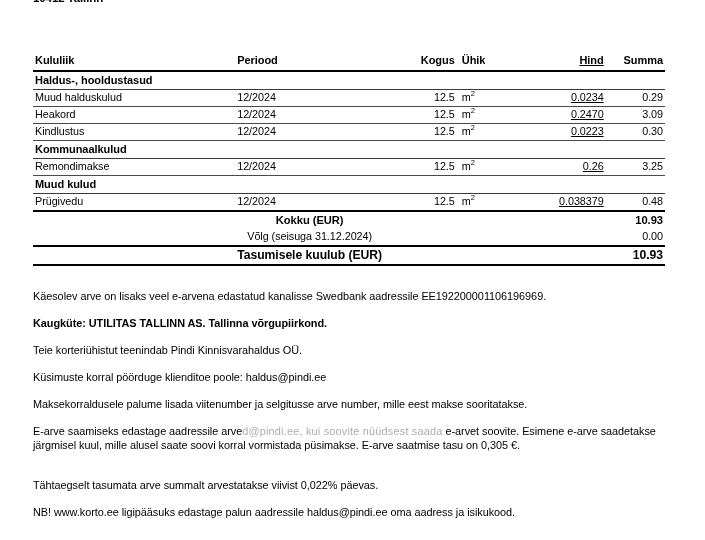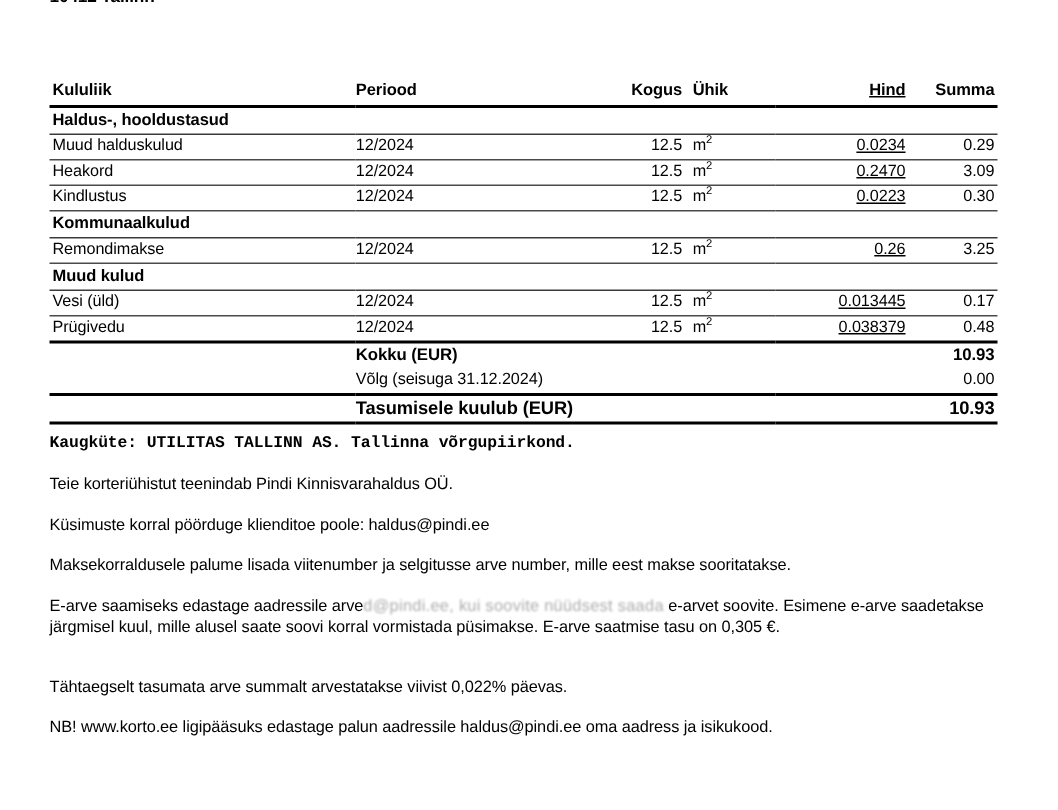--- a/index.html
+++ b/index.html
@@ -92,35 +92,35 @@
     font-size: 10.8px;
   }
   tr.total-final td {
     border-top: 2.1px solid #000;
     border-bottom: 2.1px solid #000;
     font-weight: bold;
     font-size: 12.2px;
     padding-top: 2px !important;
     padding-bottom: 2px !important;
   }
-  .lbl-right { text-align: left; padding-left: 0 !important; }
+  .lbl-right { text-align: center; padding-left: 0 !important; }
   .sup { font-size: 7.5px; vertical-align: super; line-height: 0; }
 
   
   .notes {
     position: absolute;
     left: 33px;
     top: 289px;
     width: 645px;
     font-size: 10.9px;
     line-height: 14px;
     letter-spacing: -0.05px;
   }
   .note { margin: 0 0 13px 0; }
-  .note.b { font-weight: bold; font-family: Liberation Mono, monospace; }
+  .note.b { font-weight: bold; }
   .note.wide { margin-bottom: 26px; }
   .faded {
     color: #8d8d8d;
     filter: blur(0.6px);
     opacity: 0.72;
     letter-spacing: 0.2px;
   }
 </style>
 </head>
 <body>
@@ -180,28 +180,20 @@
             <td class="c-per">12/2024</td>
             <td class="c-qty">12.5</td>
             <td class="c-unit">m<span class="sup">2</span></td>
             <td class="c-price">0.26</td>
             <td class="c-sum">3.25</td>
           </tr>
           <tr class="group">
             <td class="c-name" colspan="6">Muud kulud</td>
           </tr>
           <tr class="item">
-            <td class="c-name">Vesi (üld)</td>
-            <td class="c-per">12/2024</td>
-            <td class="c-qty">12.5</td>
-            <td class="c-unit">m<span class="sup">2</span></td>
-            <td class="c-price">0.013445</td>
-            <td class="c-sum">0.17</td>
-          </tr>
-          <tr class="item">
             <td class="c-name">Prügivedu</td>
             <td class="c-per">12/2024</td>
             <td class="c-qty">12.5</td>
             <td class="c-unit">m<span class="sup">2</span></td>
             <td class="c-price">0.038379</td>
             <td class="c-sum">0.48</td>
           </tr>
         </tbody>
       <tfoot>
         <tr class="total-top">
@@ -226,20 +218,21 @@
           <td class="c-qty"></td>
           <td class="c-unit"></td>
           <td class="c-price"></td>
           <td class="c-sum">10.93</td>
         </tr>
       </tfoot>
     </table>
   </div>
 
   <div class="notes">
+    <p class="note">Käesolev arve on lisaks veel e-arvena edastatud kanalisse Swedbank aadressile EE192200001106196969.</p>
     <p class="note b">Kaugküte: UTILITAS TALLINN AS. Tallinna võrgupiirkond.</p>
     <p class="note">Teie korteriühistut teenindab Pindi Kinnisvarahaldus OÜ.</p>
     <p class="note">Küsimuste korral pöörduge klienditoe poole: haldus@pindi.ee</p>
     <p class="note">Maksekorraldusele palume lisada viitenumber ja selgitusse arve number, mille eest makse sooritatakse.</p>
     <p class="note wide"><span>E-arve saamiseks edastage aadressile arve</span><span class="faded">d@pindi.ee, kui soovite nüüdsest saada</span> <span>e-arvet soovite. Esimene e-arve saadetakse järgmisel kuul, mille alusel saate soovi korral vormistada püsimakse. E-arve saatmise tasu on 0,305 €.</span></p>
     <p class="note">Tähtaegselt tasumata arve summalt arvestatakse viivist 0,022% päevas.</p>
     <p class="note">NB! www.korto.ee ligipääsuks edastage palun aadressile haldus@pindi.ee oma aadress ja isikukood.</p>
   </div>
 
 </div>

